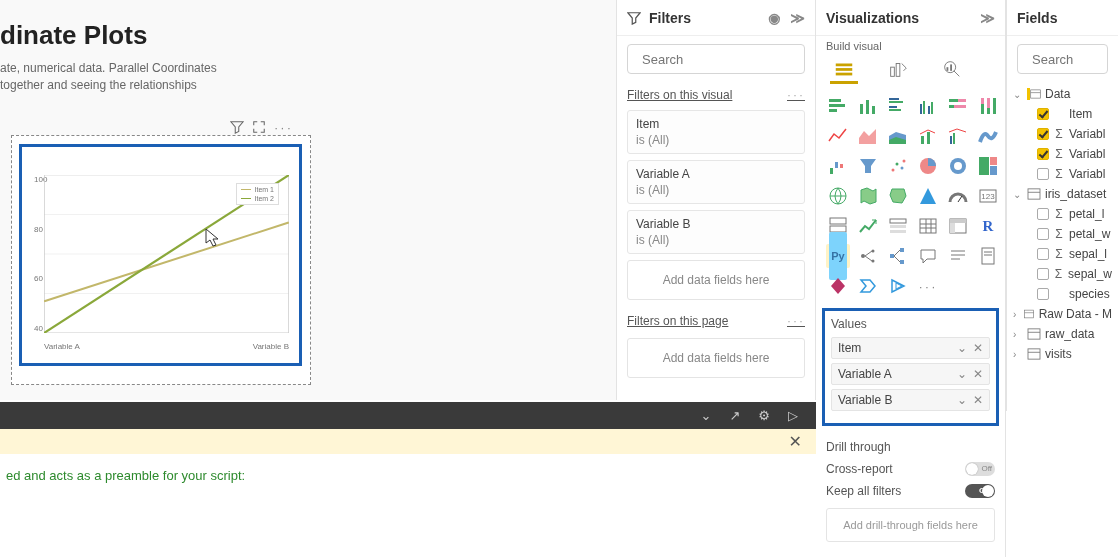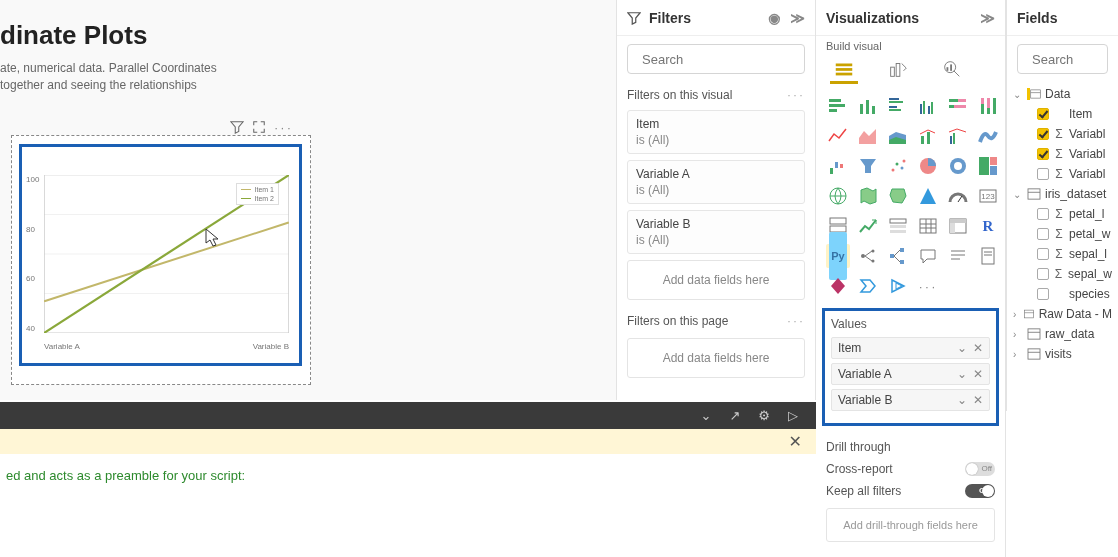--- a/index.html
+++ b/index.html
@@ -10,42 +10,42 @@
 
   .dashed-box { position: absolute; left: 11px; top: 135px; width: 300px; height: 250px; border: 1px dashed #888; background: #fff; }
 
   .visual-toolbar { position: absolute; left: 230px; top: 120px; display: flex; gap: 8px; color: #666; }
   .visual-toolbar .icon { width: 14px; height: 14px; cursor: pointer; }
 
   .chart-visual { position: absolute; left: 19px; top: 144px; width: 283px; height: 222px; border: 3px solid #1a5fb4; background: #fff; }
   .chart-inner { position: absolute; left: 22px; top: 28px; right: 10px; bottom: 30px; }
   .chart-plot { width: 100%; height: 100%; }
   .chart-xaxis { position: absolute; bottom: 12px; left: 22px; right: 10px; display: flex; justify-content: space-between; font-size: 8px; color: #777; }
-  .chart-yaxis { position: absolute; left: 4px; top: 28px; bottom: 30px; display: flex; flex-direction: column; justify-content: space-between; font-size: 8px; color: #777; }
+  .chart-yaxis { position: absolute; left: 12px; top: 28px; bottom: 30px; display: flex; flex-direction: column; justify-content: space-between; font-size: 8px; color: #777; }
   .chart-legend { position: absolute; right: 20px; top: 36px; border: 1px solid #ddd; background: #fff; padding: 1px 4px; font-size: 7px; color: #777; line-height: 1.3; }
   .legend-row { display: flex; align-items: center; gap: 4px; }
   .legend-sw { width: 10px; height: 1.5px; }
   .cursor-ptr { position: absolute; left: 205px; top: 228px; width: 16px; height: 20px; }
 
   
   .canvas-footer { position: absolute; left: 0; top: 402px; width: 816px; height: 27px; background: #3a3a3a; display: flex; align-items: center; justify-content: flex-end; padding-right: 18px; gap: 18px; }
   .canvas-footer .ic { color: #ccc; font-size: 13px; cursor: pointer; }
 
   .message-bar { position: absolute; left: 0; top: 429px; width: 816px; height: 25px; background: #fff6d6; display: flex; align-items: center; justify-content: flex-end; padding-right: 14px; }
   .message-close { font-size: 16px; color: #555; cursor: pointer; }
   .script-area { position: absolute; left: 0; top: 454px; width: 816px; height: 103px; background: #fff; padding: 14px 6px; font-family: Consolas, monospace; font-size: 13px; color: #2d8a2d; }
 
   
   .filters-pane { position: absolute; left: 616px; top: 0; width: 200px; height: 400px; border-left: 1px solid #e3e3e3; border-right: 1px solid #e3e3e3; background: #fff; }
   .pane-header { display: flex; align-items: center; gap: 8px; height: 36px; padding: 0 10px; font-size: 14px; font-weight: 600; color: #333; border-bottom: 1px solid #eee; }
   .pane-header .right-icons { margin-left: auto; display: flex; gap: 10px; color: #888; cursor: pointer; }
   .search-box { margin: 8px 10px 6px; height: 30px; border: 1px solid #d5d5d5; border-radius: 4px; display: flex; align-items: center; padding: 1px 8px; color: #888; gap: 6px; }
   .search-box input { border: none; outline: none; flex: 1; font-size: 13px; background: transparent; }
 
-  .filter-section-title { font-size: 12px; color: #555; padding: 8px 10px 4px; display: flex; align-items: flex-start; }
+  .filter-section-title { font-size: 12px; color: #555; padding: 8px 10px 4px; display: flex; align-items: flex-start; text-decoration: underline; }
   .filter-section-title .dots { margin-left: auto; color: #aaa; letter-spacing: 2px; cursor: pointer; }
   .filter-card { margin: 4px 10px 6px; border: 1px solid #e6e6e6; border-radius: 3px; background: #fdfdfd; padding: 6px 8px; font-size: 12px; color: #555; cursor: pointer; }
   .filter-card .fname { color: #444; }
   .filter-card .fval { color: #888; margin-top: 2px; }
   .filter-drop { margin: 6px 10px; border: 1px solid #e4e4e4; border-radius: 3px; text-align: center; padding: 12px 0; font-size: 12px; color: #888; }
 
   
   .viz-pane { position: absolute; left: 816px; top: 0; width: 190px; height: 557px; border-right: 1px solid #e3e3e3; background: #fff; }
   .viz-sub { font-size: 11px; color: #666; padding: 4px 10px 2px; }
   .build-tabs { display: flex; gap: 26px; padding: 2px 14px 4px; align-items: flex-end; }

